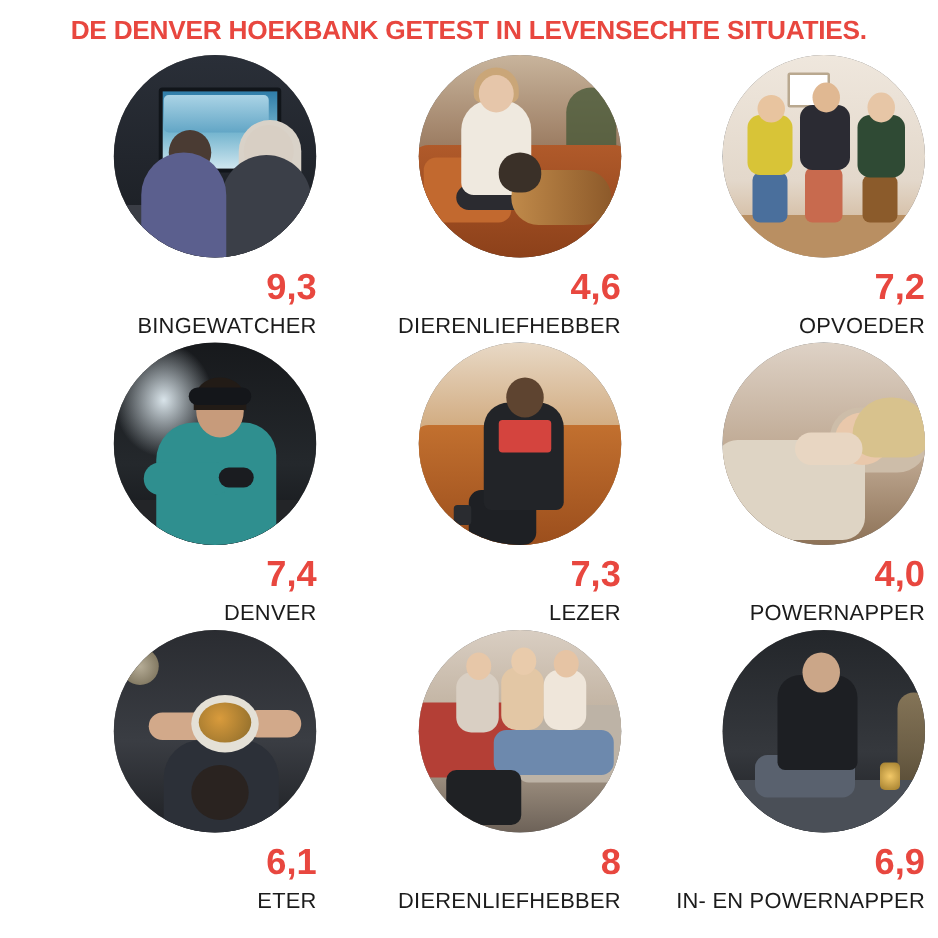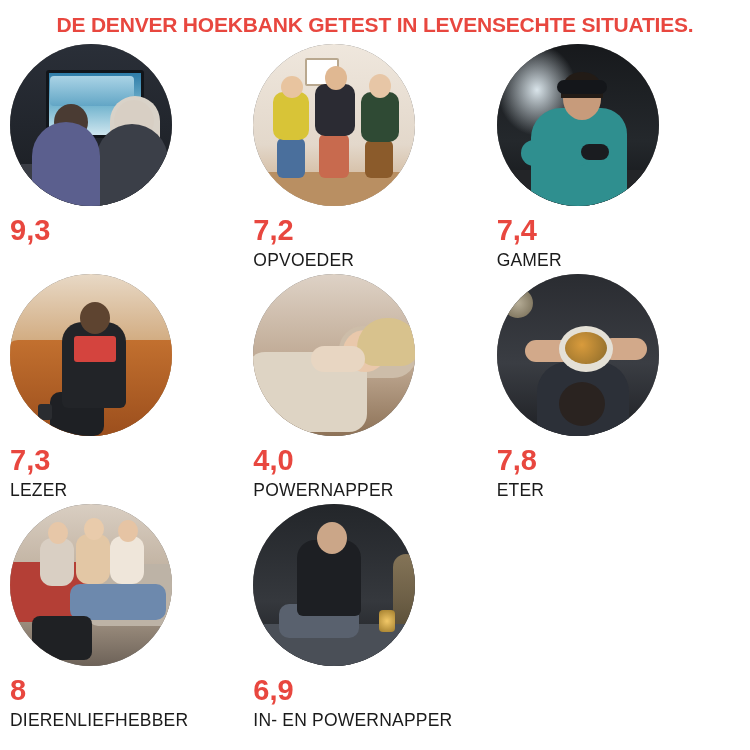--- a/index.html
+++ b/index.html
@@ -44,21 +44,21 @@
     margin-top: 8px;
     display: grid;
     grid-template-columns: repeat(3, 1fr);
     grid-template-rows: repeat(3, 230px);
     column-gap: 0px;
     row-gap: 0px;
   }
   .cell {
     display: flex;
     flex-direction: column;
-    align-items: flex-start;
+    align-items: flex-end;
   }
   .photo {
     width: 162px;
     height: 162px;
     border-radius: 50%;
     overflow: hidden;
     position: relative;
     background: #6b6b6b;
   }
   .photo .scene {
@@ -262,22 +262,40 @@
           <div class="rect tv"></div>
             <div class="rect tvglow"></div>
           <div class="blob hair"></div>
             <div class="blob womanhead"></div>
           <div class="rect woman"></div>
           <div class="blob manhead"></div>
             <div class="rect man"></div>
         </div>
       </div>
       <div class="score">9,3</div>
-    </div>
-
+      <div class="label">BINGEWATCHER</div>
+    </div>
+
+    <div class="cell">
+      <div class="photo">
+        <div class="scene s2">
+          <div class="rect plant"></div>
+          <div class="rect couch"></div>
+            <div class="rect cushion"></div>
+          <div class="rect legs"></div>
+          <div class="rect woman"></div>
+          <div class="blob whair"></div>
+            <div class="blob whead"></div>
+          <div class="rect dog"></div>
+            <div class="blob doghead"></div>
+        </div>
+      </div>
+      <div class="score">4,6</div>
+      <div class="label">DIERENLIEFHEBBER</div>
+    </div>
 
     <div class="cell">
       <div class="photo">
         <div class="scene s3">
           <div class="rect frame"></div>
           <div class="rect rug"></div>
           <div class="rect k1l"></div>
             <div class="rect k1"></div>
             <div class="blob k1h"></div>
           <div class="rect k2l"></div>
@@ -299,21 +317,21 @@
           <div class="rect sofa"></div>
           <div class="rect body"></div>
           <div class="blob head"></div>
             <div class="rect hair"></div>
             <div class="rect hset"></div>
           <div class="rect arm"></div>
             <div class="rect pad"></div>
         </div>
       </div>
       <div class="score">7,4</div>
-      <div class="label">GAMER</div>
+      <div class="label">DENVER</div>
     </div>
 
     <div class="cell">
       <div class="photo">
         <div class="scene s5">
           <div class="rect couch"></div>
           <div class="rect legs"></div>
           <div class="rect body"></div>
           <div class="blob head"></div>
           <div class="rect book"></div>
@@ -343,21 +361,21 @@
         <div class="scene s7">
           <div class="blob lamp"></div>
           <div class="rect body"></div>
           <div class="blob head"></div>
           <div class="rect arm1"></div>
             <div class="rect arm2"></div>
           <div class="blob bowl"></div>
             <div class="blob food"></div>
         </div>
       </div>
-      <div class="score">7,8</div>
+      <div class="score">6,1</div>
       <div class="label">ETER</div>
     </div>
 
     <div class="cell">
       <div class="photo">
         <div class="scene s8">
           <div class="rect sofaL"></div>
             <div class="rect sofaR"></div>
           <div class="rect p1"></div>
             <div class="blob p1h"></div>

